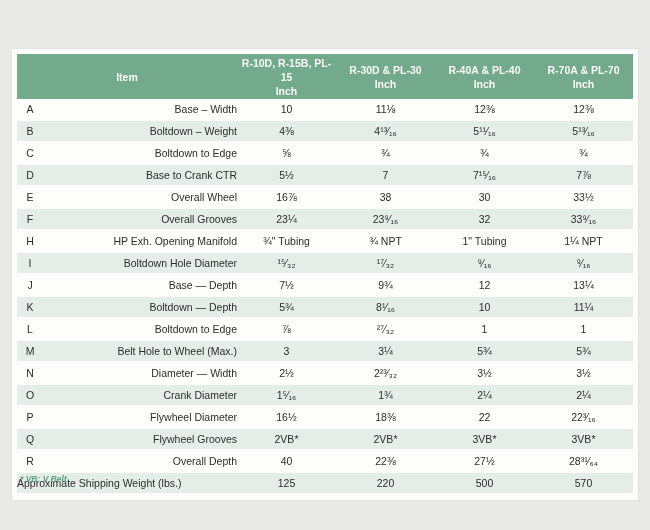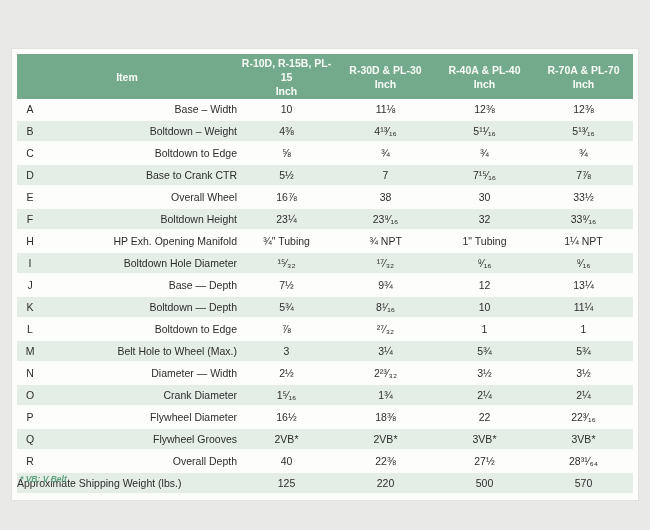--- a/index.html
+++ b/index.html
@@ -137,21 +137,21 @@
         <tr>
           <td class="letter">E</td>
           <td class="item">Overall Wheel</td>
           <td class="val">16⅞</td>
           <td class="val">38</td>
           <td class="val">30</td>
           <td class="val">33½</td>
         </tr>
         <tr class="tint">
           <td class="letter">F</td>
-          <td class="item">Boltdown Height</td>
+          <td class="item">Overall Grooves</td>
           <td class="val">23¼</td>
           <td class="val">23⁹⁄₁₆</td>
           <td class="val">32</td>
           <td class="val">33⁹⁄₁₆</td>
         </tr>
         <tr>
           <td class="letter">H</td>
           <td class="item">HP Exh. Opening Manifold</td>
           <td class="val">¾" Tubing</td>
           <td class="val">¾ NPT</td>

